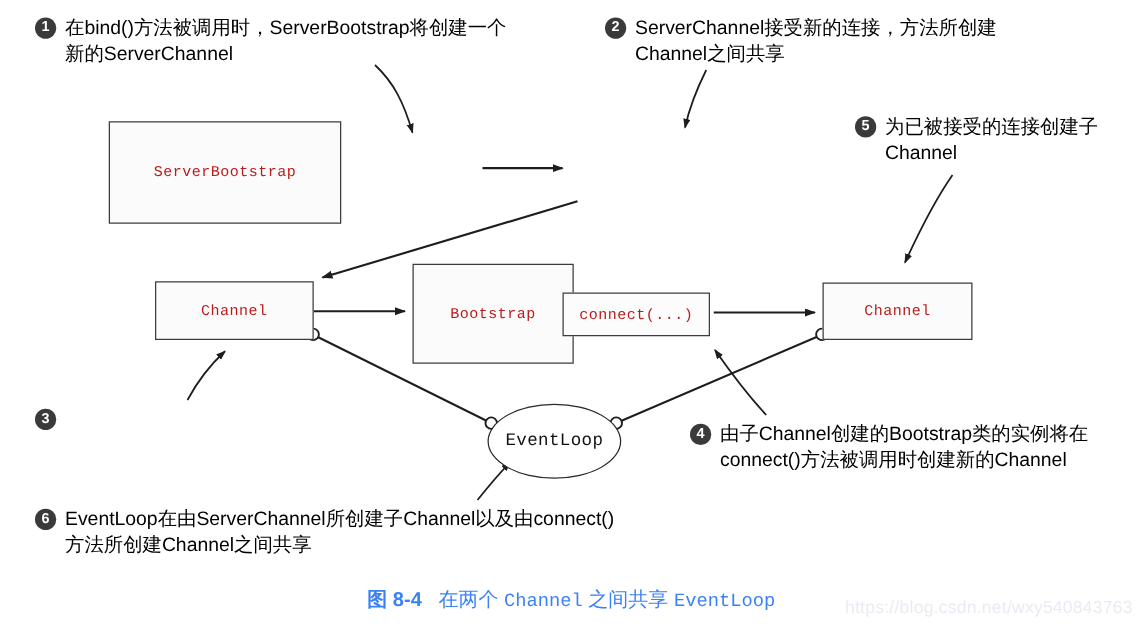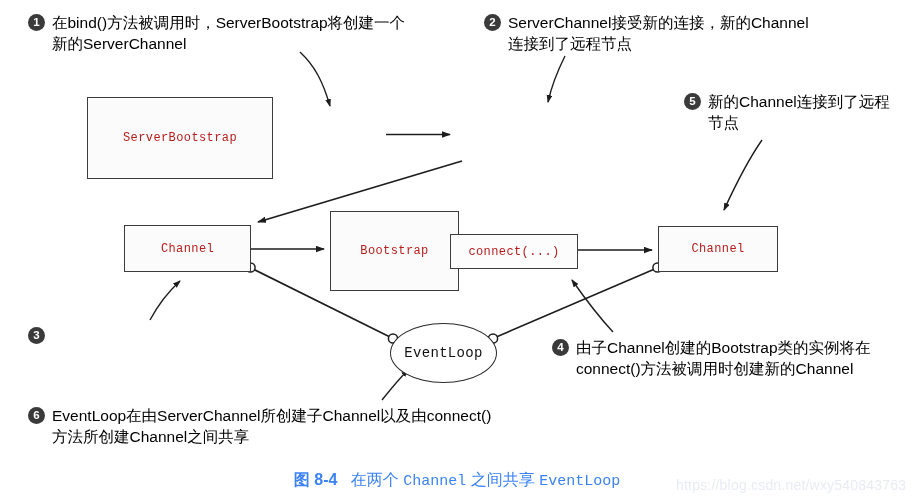--- a/index.html
+++ b/index.html
@@ -60,21 +60,21 @@
     font-size:12px;
     color:#b91c1c;
     letter-spacing:.4px;
   }
   .box.sub{border-width:1.4px;background:#fcfcfc;}
   #box-serverbootstrap{left:87px; top:97px;  width:186px; height:82px; z-index:2;}
   #box-bind          {left:266px;top:116px; width:120px; height:37px; z-index:3;}
   #box-serverchannel {left:457px;top:110px; width:148px; height:51px; z-index:2;}
   #box-channel-left  {left:124px;top:225px; width:127px; height:47px; z-index:2;}
   #box-bootstrap     {left:330px;top:211px; width:129px; height:80px; z-index:2;}
-  #box-connect       {left:450px;top:234px; width:128px; height:35px; z-index:3;}
+  #box-connect       {left:450px;top:234px; width:118px; height:35px; z-index:3;}
   #box-channel-right {left:658px;top:226px; width:120px; height:46px; z-index:2;}
 
   
   #eventloop{
     position:absolute;
     left:390px; top:323px;
     width:105px; height:58px;
     border:1.6px solid #2a2a2a;
     border-radius:50%;
     background:#ffffff;
@@ -167,35 +167,35 @@
 
   <div id="eventloop">EventLoop</div>
 
   <div class="ann" id="ann1">
     <span class="bullet">1</span>
     <span class="txt">在bind()方法被调用时，ServerBootstrap将创建一个新的ServerChannel</span>
   </div>
 
   <div class="ann" id="ann2">
     <span class="bullet">2</span>
-    <span class="txt">ServerChannel接受新的连接，新的Channel连接到了远程节点</span>
+    <span class="txt">ServerChannel接受新的连接，方法所创建Channel之间共享</span>
   </div>
 
   <div class="ann" id="ann3">
     <span class="bullet">3</span>
   </div>
 
   <div class="ann" id="ann4">
     <span class="bullet">4</span>
     <span class="txt">由子Channel创建的Bootstrap类的实例将在connect()方法被调用时创建新的Channel</span>
   </div>
 
   <div class="ann" id="ann5">
     <span class="bullet">5</span>
-    <span class="txt">新的Channel连接到了远程节点</span>
+    <span class="txt">为已被接受的连接创建子Channel</span>
   </div>
 
   <div class="ann" id="ann6">
     <span class="bullet">6</span>
     <span class="txt">EventLoop在由ServerChannel所创建子Channel以及由connect()方法所创建Channel之间共享</span>
   </div>
 
   <div id="caption">
     <span class="num">图 8-4</span><span>&nbsp;&nbsp;&nbsp;</span><span>在两个</span><span>&nbsp;</span><span class="mono">Channel</span><span>&nbsp;</span><span>之间共享</span><span>&nbsp;</span><span class="mono">EventLoop</span>
   </div>

